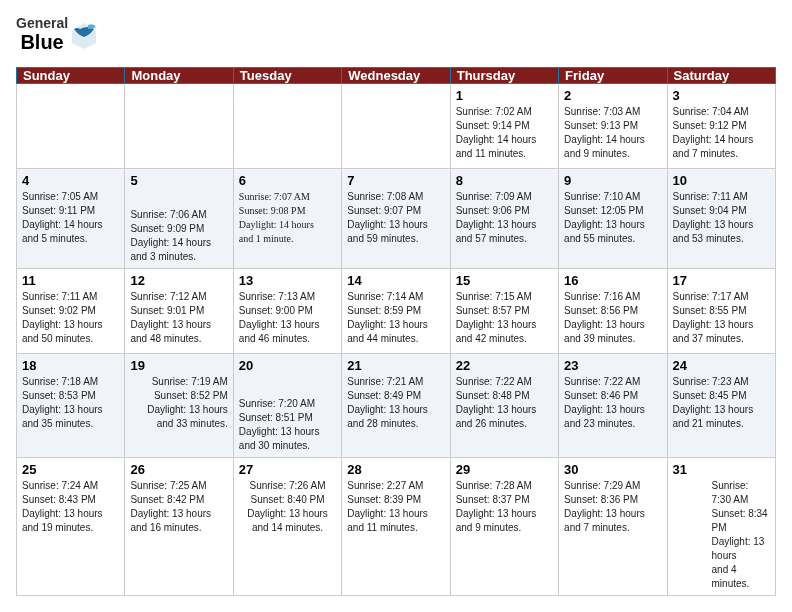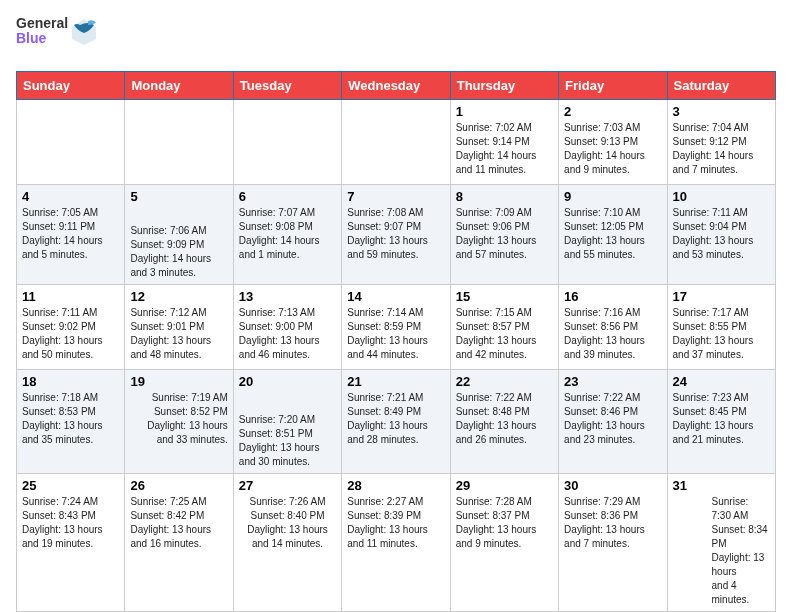--- a/index.html
+++ b/index.html
@@ -7,21 +7,22 @@
       font-family: Arial, sans-serif;
       background: #fff;
       width: 792px;
       min-height: 612px;
       padding: 16px;
     }
     .header-area {
       display: flex;
       justify-content: space-between;
       align-items: flex-start;
-      margin-bottom: 24px;
+      margin-bottom: 14px;
+      text-align: center;
     }
     .logo-area {
       display: flex;
       align-items: center;
       gap: 4px;
     }
     .title-area {
       text-align: right;
     }
     .month-title {
@@ -35,24 +36,24 @@
       color: #1a1a1a;
       font-weight: bold;
       margin-top: 2px;
     }
     .calendar-table {
       width: 100%;
       border-collapse: collapse;
       font-size: 11px;
     }
     .calendar-table th {
-      background-color: #ef4444;
+      background-color: #7f1d1d;
       color: #fff;
       text-align: left;
-      padding: 6px 6px;
+      padding: 0 6px;
       font-size: 13px;
       font-weight: bold;
       border: 1px solid #2471a3;
     }
     .calendar-table td {
       border: 1px solid #ccc;
       vertical-align: top;
       padding: 4px 5px;
       width: calc(100% / 7);
       min-height: 80px;
@@ -80,21 +81,21 @@
     }
   </style>
 </head>
 <body>
 
 <div class="header-area">
   <div class="logo-area">
   <div style="display:flex;align-items:center;gap:2px;">
     <div style="display:flex;flex-direction:column;line-height:1.1;">
       <span style="font-size:14px;font-weight:bold;color:#333;">General</span>
-      <span style="font-size:14px;font-weight:bold;color:#8b5cf6;">Blue</span>
+      <span style="font-size:20px;font-weight:bold;color:#000000;">Blue</span>
     </div>
     <svg width="28" height="28" viewBox="0 0 28 28">
       <polygon points="14,2 26,10 26,22 14,28 2,22 2,10" fill="#2471a3" opacity="0.15"></polygon>
       <path d="M10 8 Q18 4 24 8 Q20 14 14 16 Q8 14 4 8 Q7 6 10 8Z" fill="#2471a3"></path>
       <path d="M18 4 Q24 2 26 6 Q22 8 18 8Z" fill="#5dade2"></path>
     </svg>
   </div>
 </div>
   <div class="title-area">
     <div class="month-title"></div>
@@ -152,21 +153,21 @@
         </td>
         <td>
           <span class="day-number">5</span>
           <div class="day-info" style="white-space: pre-line; margin-top: 20px;">Sunrise: 7:06 AM
 Sunset: 9:09 PM
 Daylight: 14 hours
 and 3 minutes.</div>
         </td>
         <td>
           <span class="day-number">6</span>
-          <div class="day-info" style="white-space: pre-line;">Sunrise: 7:07 AM
+          <div class="day-info" style="white-space: pre-line; font-family: Liberation Serif, serif;">Sunrise: 7:07 AM
 Sunset: 9:08 PM
 Daylight: 14 hours
 and 1 minute.</div>
         </td>
         <td>
           <span class="day-number">7</span>
           <div class="day-info" style="white-space: pre-line;">Sunrise: 7:08 AM
 Sunset: 9:07 PM
 Daylight: 13 hours
 and 59 minutes.</div>

